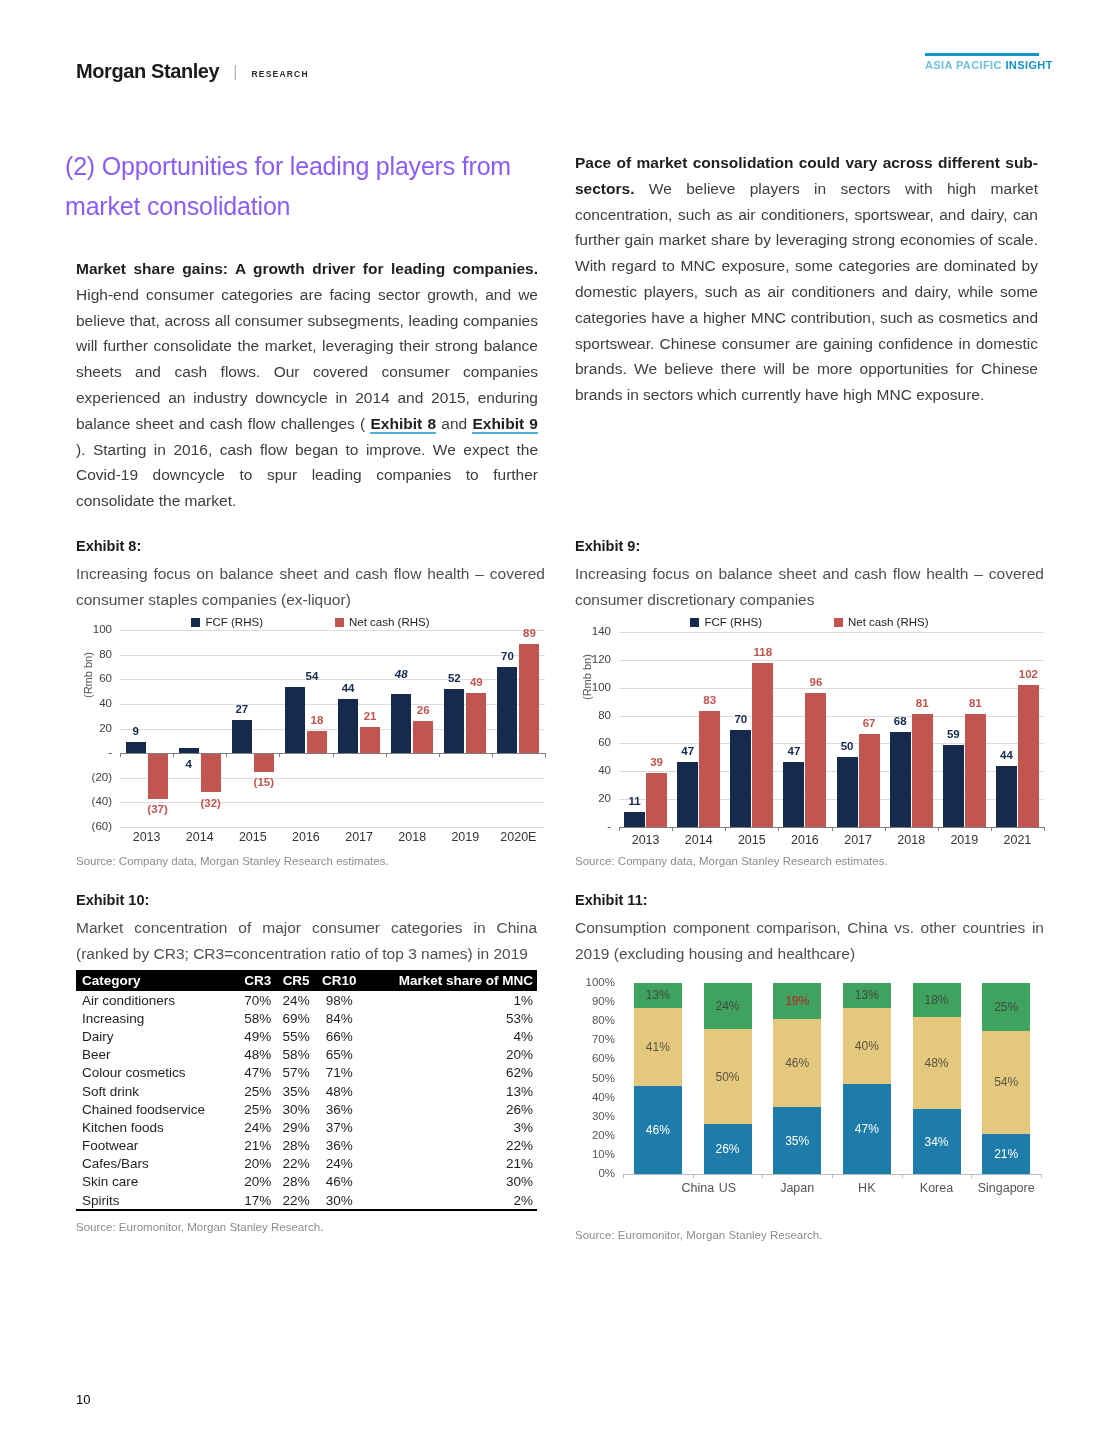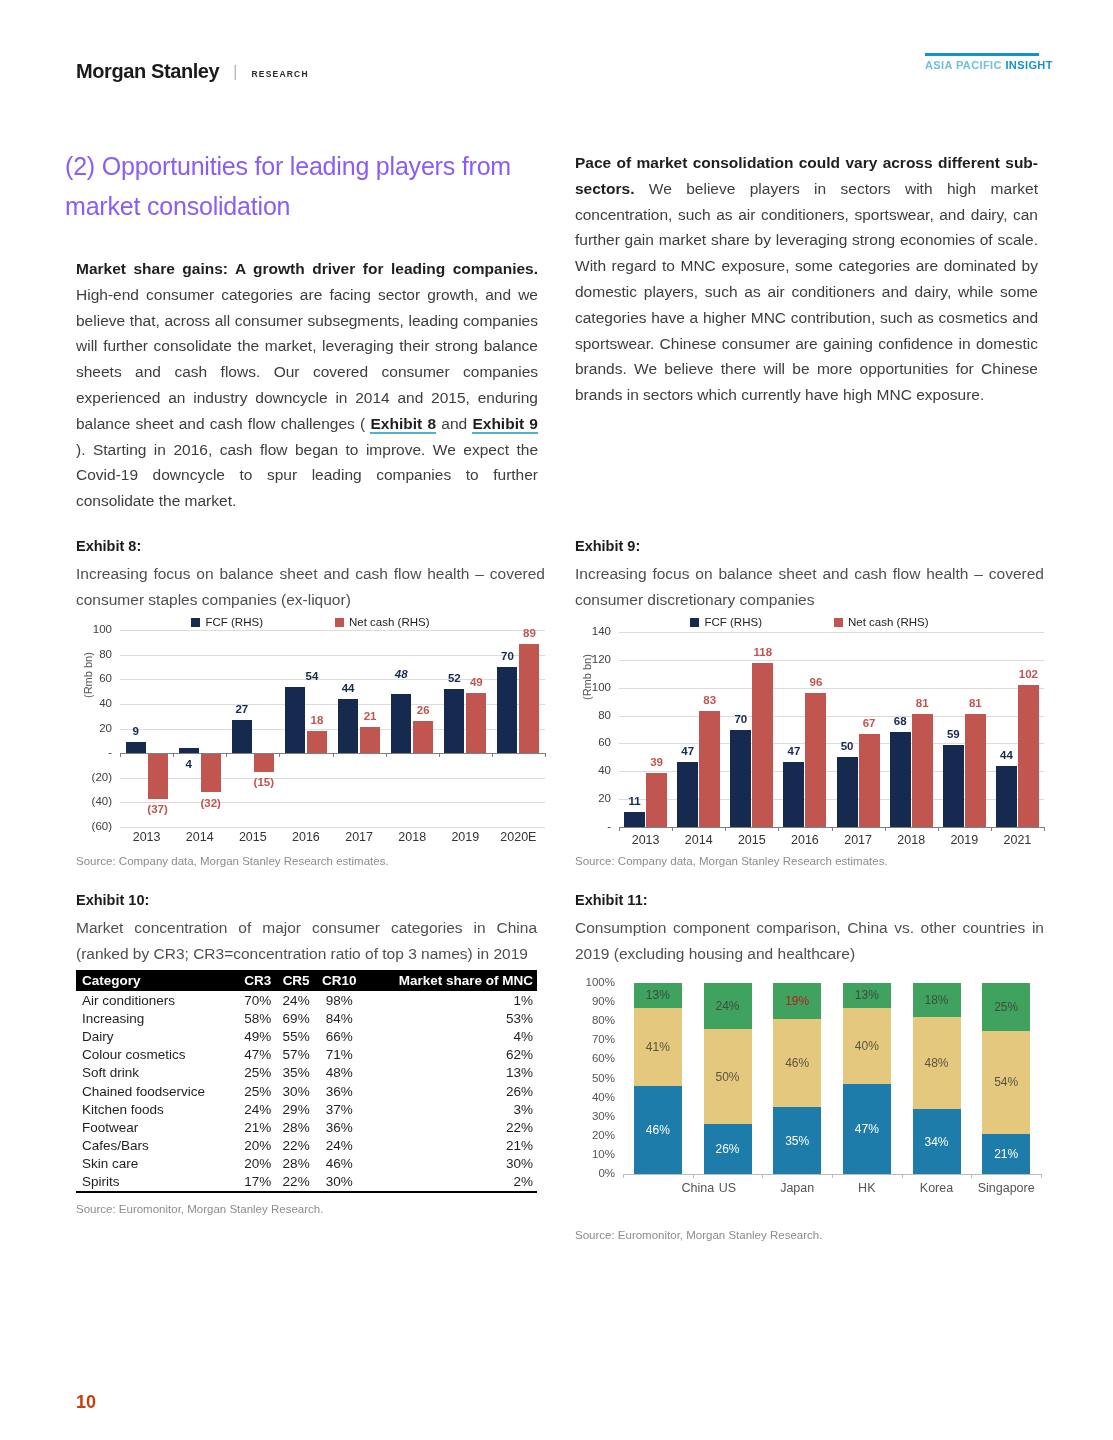--- a/index.html
+++ b/index.html
@@ -44,21 +44,21 @@
   .ylab-rot { font-size:11px; color:#555; transform:rotate(-90deg); transform-origin:left top; white-space:nowrap; }
   .seg-label { font-size:12px; transform:translate(-50%,-50%); white-space:nowrap; }
   
   .ms-table { border-collapse:collapse; width:461px; font-size:13.5px; color:#1f1f1f; }
   .ms-table th { background:#000; color:#fff; font-weight:700; padding:3px 2px; font-size:13.5px; }
   .ms-table td { padding:1.6px 2px; }
   .ms-table tbody { border-bottom:2px solid #000; }
   .ms-table tr td:first-child, .ms-table tr th:first-child { text-align:left; padding-left:6px; }
   .ms-table .c { text-align:center; }
   .ms-table .r { text-align:right; padding-right:4px; }
-  .pageno { position:absolute; left:76px; top:1392px; font-size:18px; color:#c2410c;font-weight:bold; }
+  .pageno { position:absolute; left:76px; top:1392px; font-size:13px; color:#000000; }
 </style>
 </head>
 <body>
 
 <div class="page">
 
   <div class="brand-row">
     <span class="brand">Morgan Stanley</span>
     <span class="brand-div">|</span>
     <span class="research">RESEARCH</span>
@@ -282,20 +282,27 @@
             <td class="r">53%</td>
           </tr>
           <tr>
             <td class="">Dairy</td>
             <td class="c">49%</td>
             <td class="c">55%</td>
             <td class="c">66%</td>
             <td class="r">4%</td>
           </tr>
           <tr>
+            <td class="">Beer</td>
+            <td class="c">48%</td>
+            <td class="c">58%</td>
+            <td class="c">65%</td>
+            <td class="r">20%</td>
+          </tr>
+          <tr>
             <td class="">Colour cosmetics</td>
             <td class="c">47%</td>
             <td class="c">57%</td>
             <td class="c">71%</td>
             <td class="r">62%</td>
           </tr>
           <tr>
             <td class="">Soft drink</td>
             <td class="c">25%</td>
             <td class="c">35%</td>

